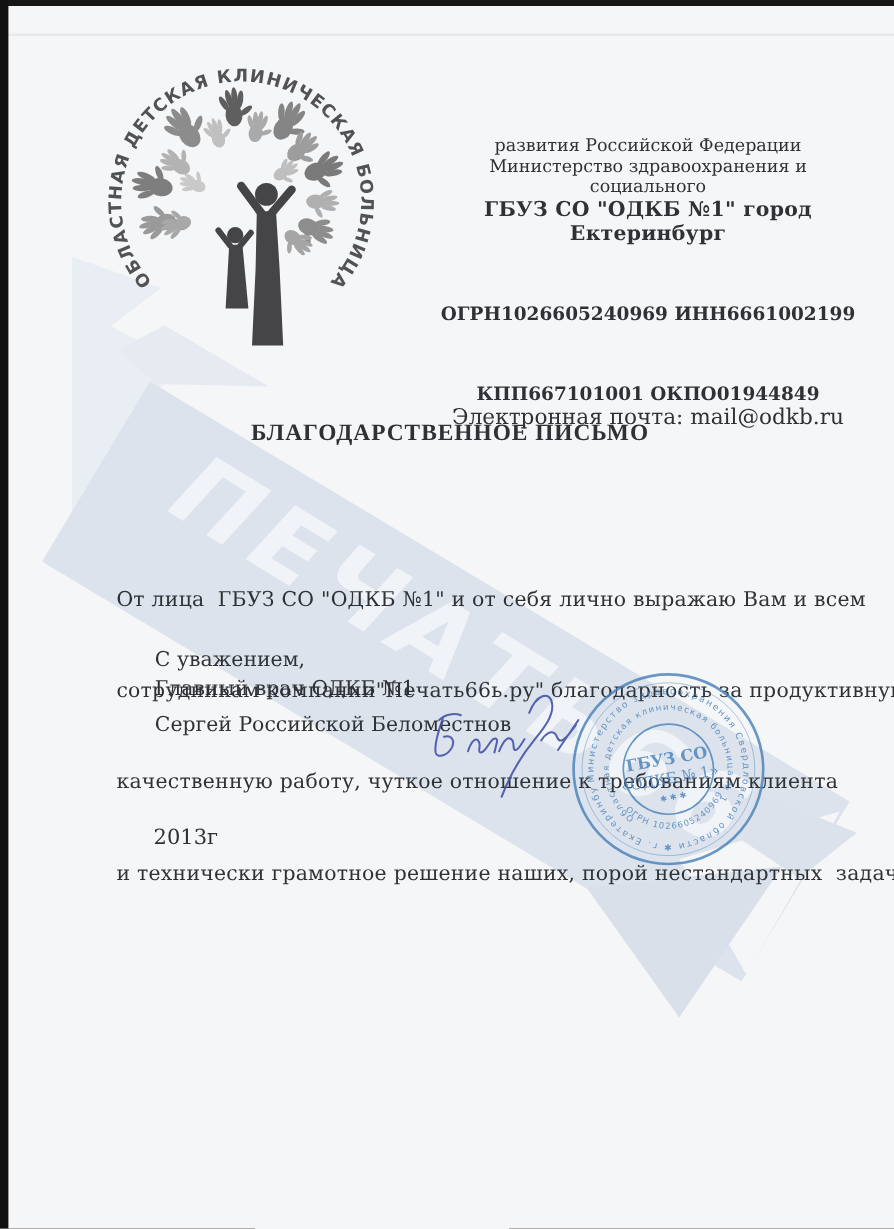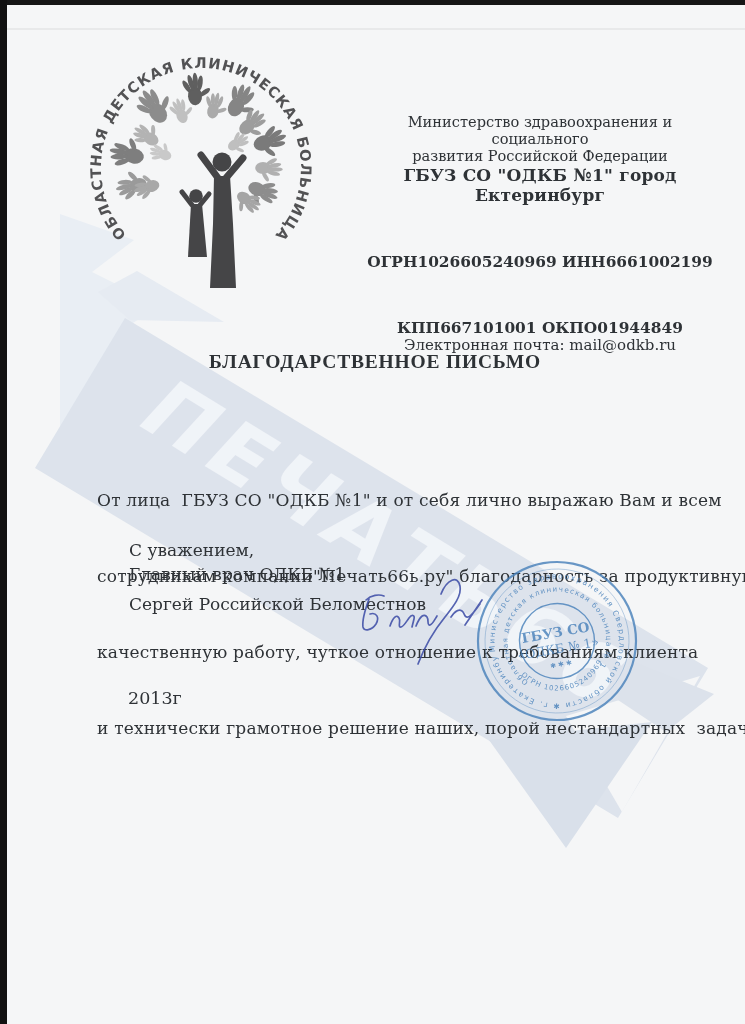--- a/index.html
+++ b/index.html
@@ -7,21 +7,21 @@
         font-family:"DejaVu Serif","Liberation Serif",serif;color:#2e3236;}
   .edge-top{position:absolute;left:0;top:0;width:745px;height:5px;background:#161616;}
   .edge-left{position:absolute;left:0;top:0;width:7px;height:1024px;background:#111;}
   .edge-shadow{position:absolute;left:7px;top:28px;width:738px;height:2px;background:rgba(0,0,0,0.05);}
   .wm{position:absolute;left:0;top:0;width:745px;height:1024px;pointer-events:none;}
   .logo{position:absolute;left:85px;top:52px;width:240px;height:260px;}
   .header-block{position:absolute;left:360px;top:113px;width:360px;text-align:center;line-height:1.18;}
   .h-sm{font-size:14.6px;}
   .h-lg{font-size:17px;font-weight:bold;letter-spacing:.2px;}
   .h-md{font-size:15.4px;font-weight:bold;margin-top:48px;}
-  .h-rg{font-size:15px;}
+  .h-rg{font-size:18px;}
   .title{position:absolute;left:130px;top:351px;width:490px;text-align:center;
          font-size:19.5px;font-weight:bold;letter-spacing:.8px;font-family:Liberation Serif, serif;}
   .body-text{position:absolute;left:97px;top:437px;width:600px;font-size:17px;line-height:25.4px;
              letter-spacing:.2px;white-space:pre;}
   .closing{position:absolute;left:97px;font-size:17px;white-space:pre;margin-left:32px;}
   .sig{position:absolute;left:350px;top:555px;width:150px;height:115px;}
   .stamp{position:absolute;left:467px;top:551px;width:180px;height:180px;opacity:.82;filter:blur(.3px);}
   .year{position:absolute;left:128px;top:688px;font-size:17.5px;}
 </style>
 </head>
@@ -82,22 +82,22 @@
       <path d="M141,126 L158,106" stroke-width="7" stroke-linecap="round" fill="none"></path>
       <path d="M129,124 L145,124 L148,172 L151,236 L125,236 L128,172 Z" stroke="none"></path>
       <circle cx="111" cy="144" r="6.8" stroke="none"></circle>
       <path d="M107,153 L97,140" stroke-width="5" stroke-linecap="round" fill="none"></path>
       <path d="M115,153 L124,142" stroke-width="5" stroke-linecap="round" fill="none"></path>
       <path d="M106,152 L117,152 L122,205 L103,205 Z" stroke="none"></path>
     </g>
   </svg>
 
   <div class="header-block">
+    <div class="h-sm">развития Российской Федерации</div>
     <div class="h-sm">Министерство здравоохранения и социального</div>
-    <div class="h-sm">развития Российской Федерации</div>
     <div class="h-lg">ГБУЗ СО "ОДКБ №1" город Ектеринбург</div>
     <div class="h-md">ОГРН1026605240969 ИНН6661002199</div>
     <div class="h-md">КПП667101001 ОКПО01944849</div>
     <div class="h-rg">Электронная почта: mail@odkb.ru</div>
   </div>
 
   <div class="title">БЛАГОДАРСТВЕННОЕ ПИСЬМО</div>
 
   <div class="body-text">
     <div>От лица  ГБУЗ СО "ОДКБ №1" и от себя лично выражаю Вам и всем</div>

